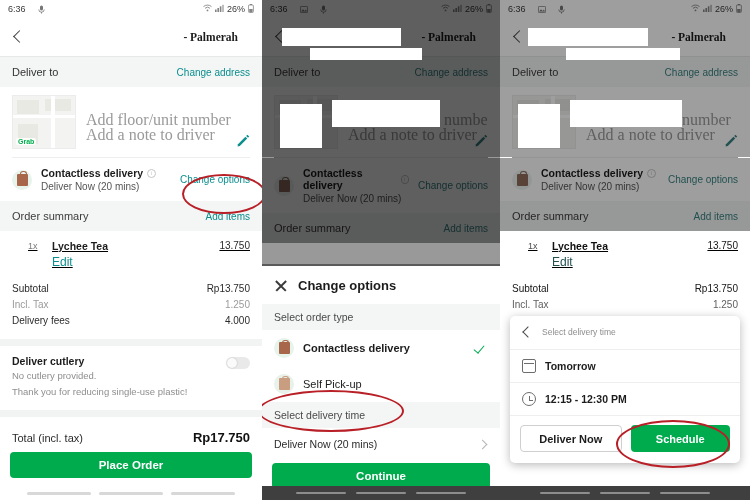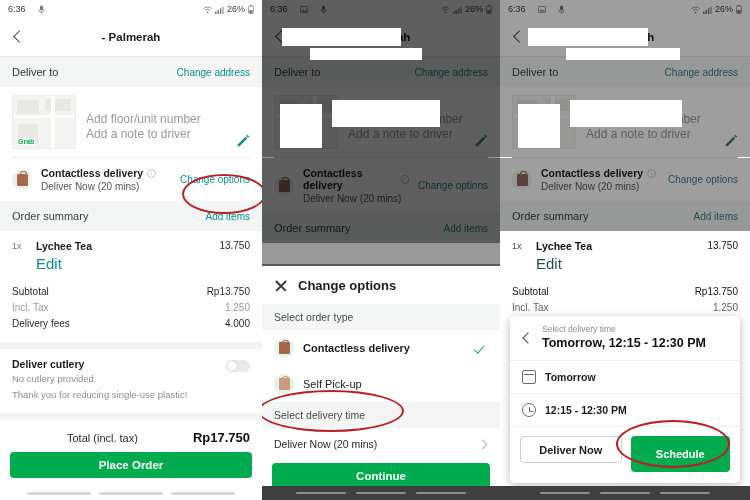--- a/index.html
+++ b/index.html
@@ -31,21 +31,21 @@
 
   
   .statusbar {
     height: 18px;
     display: flex; align-items: center;
     padding: 0 8px;
     font-size: 9px; color: #3a3a3a;
     background: #fff;
   }
   .sb-left { display: flex; align-items: center; gap: 12px; }
-  .sb-right { margin-left: auto; display: flex; align-items: flex-end; gap: 3px; font-size: 9px;}
+  .sb-right { margin-left: auto; display: flex; align-items: flex-start; gap: 3px; font-size: 9px;}
   .sb-icon { display: inline-block; opacity: .8; }
 
   
   .appbar {
     height: 38px;
     display: flex; align-items: center;
     padding: 0 10px;
     background: #fff;
     position: relative;
   }
@@ -57,24 +57,24 @@
     content: "";
     position: absolute; left: 5px; top: 3px;
     width: 8px; height: 8px;
     border-left: 1.6px solid #404040;
     border-bottom: 1.6px solid #404040;
     transform: rotate(45deg);
   }
   .appbar-title {
     position: absolute;
     left: 0; right: 0;
-    text-align: center;
+    text-align: right;
     font-size: 11.5px; font-weight: bold; color: #1c1c1c;
     padding: 0 24px;
-    white-space: nowrap; overflow: hidden;
+    white-space: nowrap; overflow: hidden; font-family: Liberation Serif, serif;
   }
   .appbar-sep {
     height: 1px; background: #e8e8e8;
   }
 
   
   .section-head {
     background: #f4f5f5;
     height: 30px;
     display: flex; align-items: center;
@@ -116,23 +116,23 @@
     position: absolute; background: #e9e9e4;
   }
   .map-thumb .grab-wm {
     position: absolute; left: 3px; bottom: 3px;
     font-size: 7px; font-weight: bold; color: #00b14f;
     background: rgba(255,255,255,.85);
     padding: 0 2px; border-radius: 2px;
   }
   .addr-lines { flex: 1; min-width: 0; padding-top: 2px;}
   .addr-line {
-    font-size: 12px; color: #9a9a9a;
+    font-size: 16px; color: #9a9a9a;
     line-height: 15px;
-    white-space: nowrap; overflow: hidden;
+    white-space: nowrap; overflow: hidden; font-family: Liberation Serif, serif;
   }
   .addr-line.primary { color: #bdbdbd; }
   .pencil-icon {
     position: absolute; right: 12px; bottom: 10px;
     width: 14px; height: 14px;
     color: #0a8e8e;
   }
 
   
   .divider { height: 1px; background: #eeeeee; margin: 0 12px; }
@@ -176,30 +176,31 @@
   }
   .opt-sub { font-size: 10px; color: #555; margin-top: 2px; }
   .opt-action {
     color: #0a8e8e; font-size: 10px;
     margin-left: auto; flex: 0 0 auto;
   }
 
   
   .item-row {
     display: flex; align-items: flex-start;
-    padding: 9px 12px 6px 12px;
+    padding: 9px 12px 6px 28px;
     gap: 8px;
+    text-decoration: underline;
   }
   .qty {
     font-size: 9px; color: #7a7a7a;
     width: 16px; flex: 0 0 auto; padding-top: 1px;
   }
   .item-main { flex: 1; }
   .item-name { font-size: 10.5px; font-weight: bold; color: #1c1c1c; }
-  .item-edit { font-size: 15px; color: #0a8e8e; margin-top: 3px; }
+  .item-edit { font-size: 12px; color: #0a8e8e; margin-top: 3px; }
   .item-price { font-size: 10px; color: #2b2b2b; }
 
   .totals { padding: 6px 12px 10px 12px; }
   .tot-row {
     display: flex; font-size: 10px; color: #2b2b2b;
     line-height: 16px;
   }
   .tot-row .rlabel { flex: 1; }
   .tot-row.muted { color: #9b9b9b; gap: 47px; }
 
@@ -232,21 +233,20 @@
 
   
   .bottom-bar {
     position: absolute; left: 0; right: 0; bottom: 0;
     background: #fff;
     padding: 0 0 0 0;
   }
   .total-row {
     display: flex; align-items: baseline;
     padding: 7px 12px 5px 12px;
-    text-align: center;
   }
   .total-label { font-size: 11px; color: #2b2b2b; flex: 1; }
   .total-value { font-size: 13px; font-weight: bold; color: #111; }
   .cta {
     margin: 2px 10px 8px 10px;
     height: 26px; border-radius: 4px;
     background: #00ab4e;
     color: #fff; font-size: 11.5px; font-weight: bold;
     display: flex; align-items: center; justify-content: center;
     border: none; width: calc(100% - 20px);
@@ -386,21 +386,21 @@
     display: flex; gap: 9px; padding: 9px 10px 11px 10px;
   }
   .btn-ghost {
     flex: 1; height: 27px; border-radius: 4px;
     border: 1px solid #cfcfcf; background: #fff;
     font-size: 11px; font-weight: bold; color: #1c1c1c;
     display: flex; align-items: center; justify-content: center;
     font-family: "Liberation Sans", sans-serif;
   }
   .btn-primary {
-    flex: 1; height: 36px; border-radius: 4px;
+    flex: 1; height: 27px; border-radius: 4px;
     border: none; background: #00ab4e;
     font-size: 11px; font-weight: bold; color: #fff;
     display: flex; align-items: center; justify-content: center;
     font-family: "Liberation Sans", sans-serif;
   }
 
   
   .annot {
     position: absolute;
     border: 2.5px solid #b81f26;
@@ -815,21 +815,20 @@
     <div class="redact" style="left:28px; top:28px; width:120px; height:18px;"></div>
     <div class="redact" style="left:66px; top:48px; width:114px; height:12px;"></div>
     <div class="redact" style="left:18px; top:104px; width:42px; height:44px;"></div>
     <div class="redact" style="left:70px; top:100px; width:112px; height:27px;"></div>
 
     <div class="dialog">
       <div class="dlg-head">
         <div class="dlg-back"></div>
         <div class="dlg-head-texts">
           <div class="dlg-kicker">Select delivery time</div>
-          <div class="dlg-title">Tomorrow, 12:15 - 12:30 PM</div>
         </div>
       </div>
 
       <div class="dlg-field">
         <span class="ico-sq"></span>
         <span>Tomorrow</span>
       </div>
 
       <div class="dlg-field">
         <span class="ico-circ"></span>

